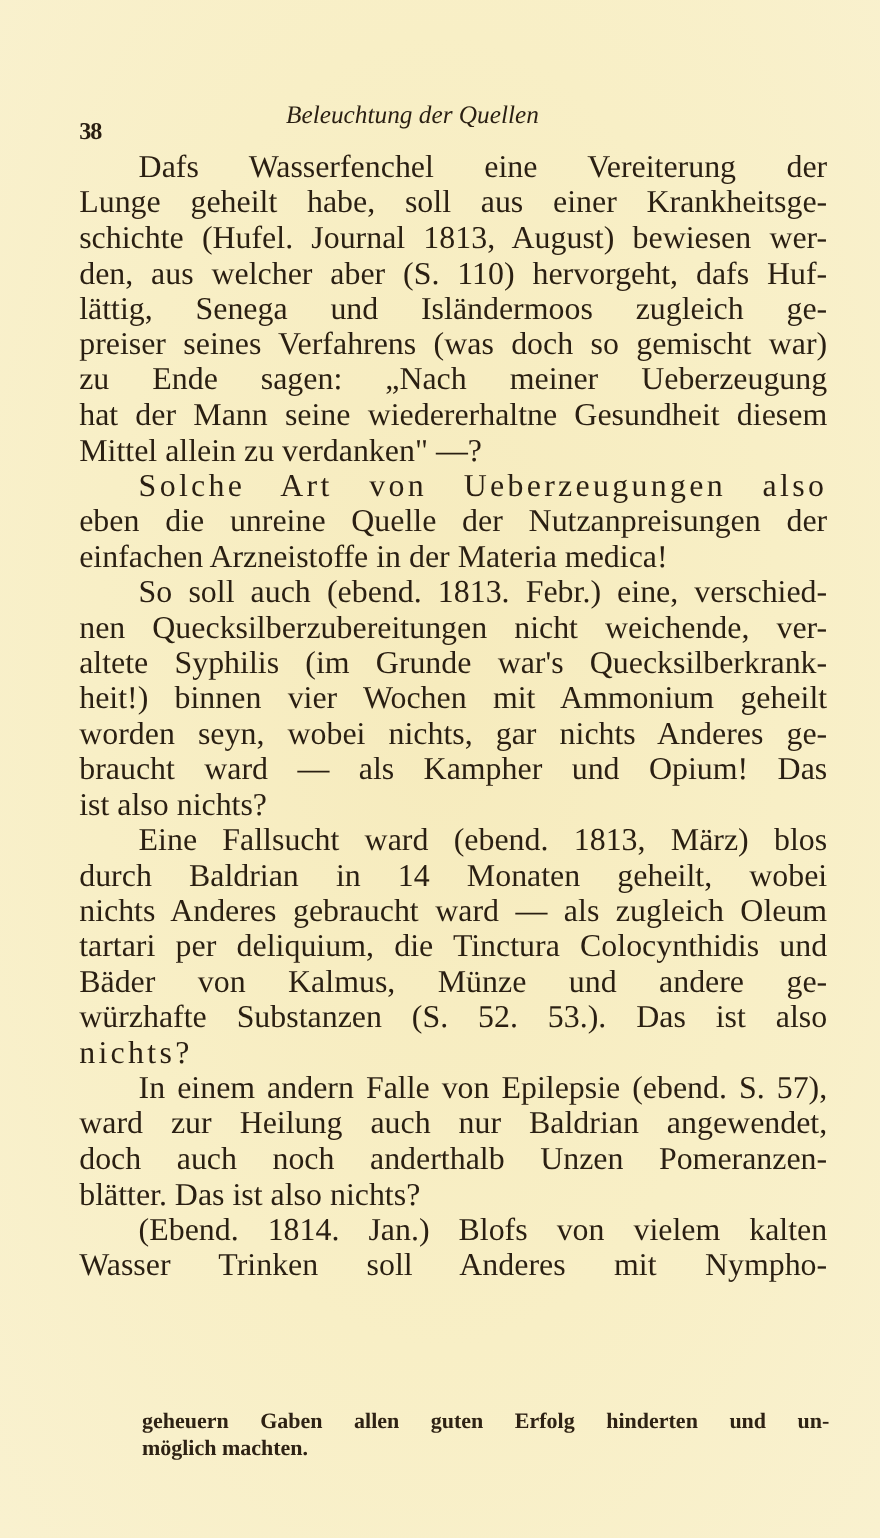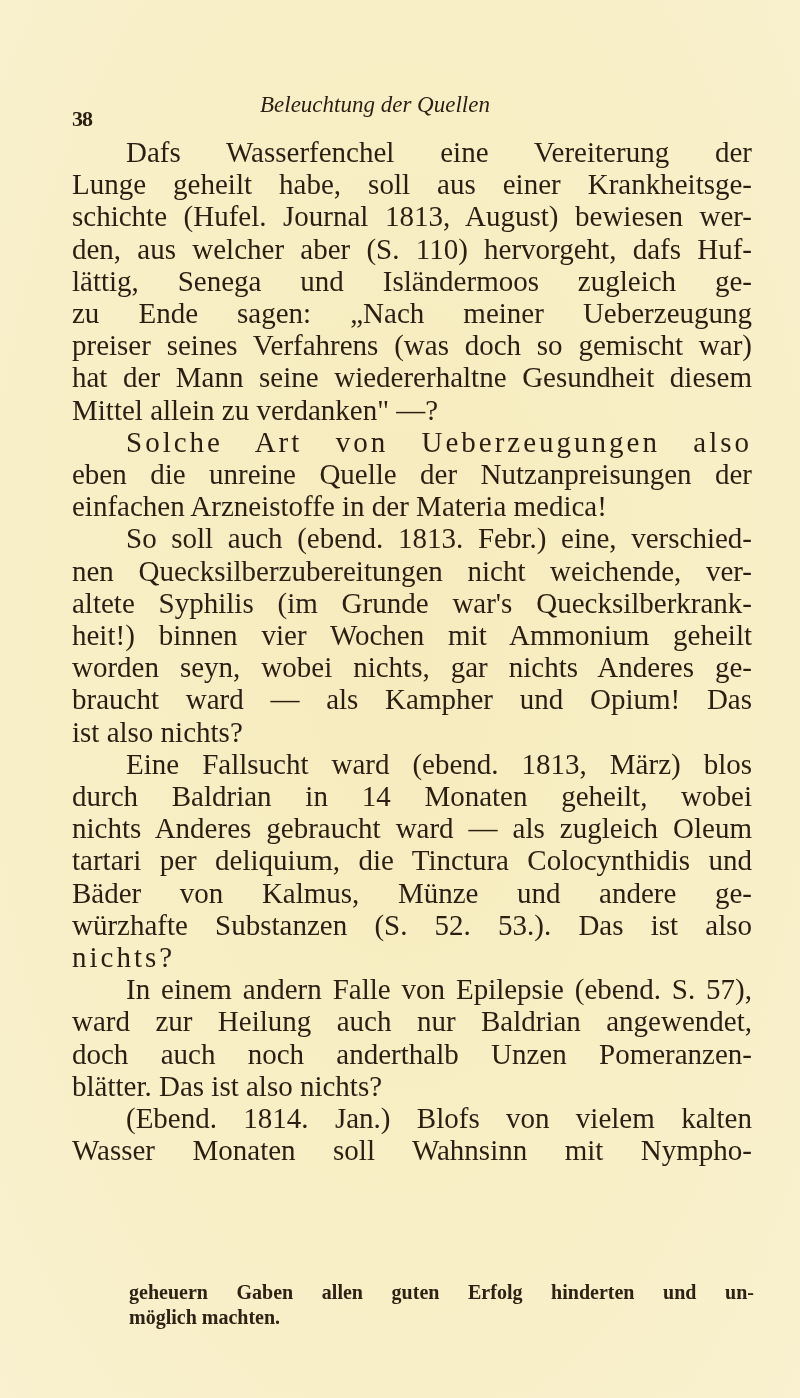--- a/index.html
+++ b/index.html
@@ -49,22 +49,22 @@
   <div class="body-text">
 
     <p class="indent">
       <span class="line">Dafs Wasserfenchel eine Vereiterung der</span>
     </p>
     <p>
       <span class="line">Lunge geheilt habe, soll aus einer Krankheitsge-</span>
       <span class="line">schichte (Hufel. Journal 1813, August) bewiesen wer-</span>
       <span class="line">den, aus welcher aber (S. 110) hervorgeht, dafs Huf-</span>
       <span class="line">lättig, Senega und Isländermoos zugleich ge-</span>
+      <span class="line">preiser seines Verfahrens (was doch so gemischt war)</span>
       <span class="line">zu Ende sagen: „Nach meiner Ueberzeugung</span>
-      <span class="line">preiser seines Verfahrens (was doch so gemischt war)</span>
       <span class="line">hat der Mann seine wiedererhaltne Gesundheit diesem</span>
       <span class="line last">Mittel allein zu verdanken" —?</span>
     </p>
 
     <p class="indent">
       <span class="line sp">Solche Art von Ueberzeugungen also</span>
     </p>
     <p>
       <span class="line">eben die unreine Quelle der Nutzanpreisungen der</span>
       <span class="line last">einfachen Arzneistoffe in der Materia medica!</span>
@@ -100,21 +100,21 @@
     <p>
       <span class="line">ward zur Heilung auch nur Baldrian angewendet,</span>
       <span class="line">doch auch noch anderthalb Unzen Pomeranzen-</span>
       <span class="line last">blätter. Das ist also nichts?</span>
     </p>
 
     <p class="indent">
       <span class="line">(Ebend. 1814. Jan.) Blofs von vielem kalten</span>
     </p>
     <p>
-      <span class="line">Wasser Monaten soll Wahnsinn mit Nympho-</span>
+      <span class="line">Wasser Trinken soll Anderes mit Nympho-</span>
     </p>
   </div>
 
   <div class="footnote">
     <span class="line">geheuern Gaben allen guten Erfolg hinderten und un-</span>
     <span class="line last">möglich machten.</span>
   </div>
 </div>
 
 </body></html>

